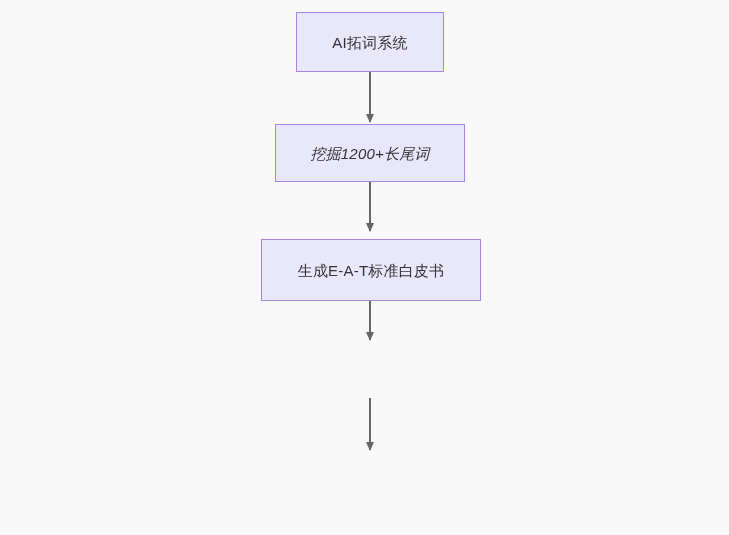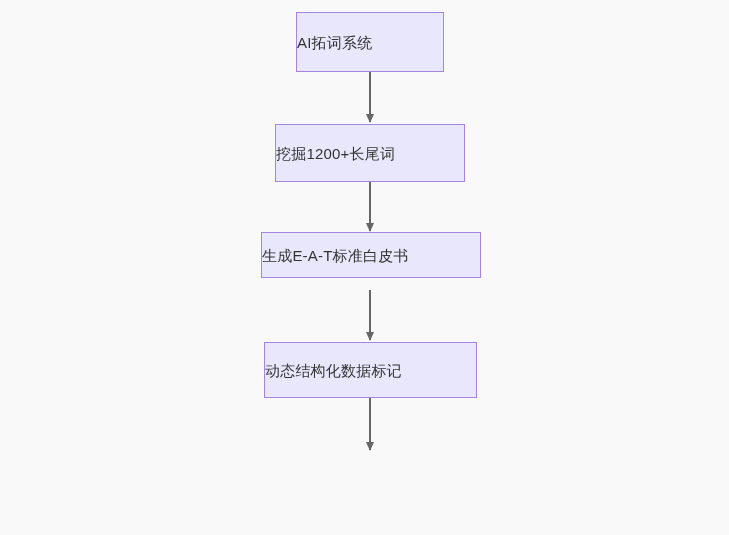--- a/index.html
+++ b/index.html
@@ -18,20 +18,21 @@
     width: 729px;
     height: 535px;
   }
   .node {
     position: absolute;
     box-sizing: border-box;
     background: #e9e7fb;
     border: 1px solid #a585e0;
     display: flex;
     align-items: center;
+    justify-content: center;
     color: #333333;
     font-size: 15px;
     line-height: 1;
     letter-spacing: 0.2px;
     white-space: nowrap;
   }
   .node-label {
     display: block;
   }
   .edge {
@@ -58,26 +59,23 @@
       <line x1="370" y1="182" x2="370" y2="231" stroke="#666666" stroke-width="2" marker-end="url(#arrowhead)"></line>
       <line x1="370" y1="290" x2="370" y2="340" stroke="#666666" stroke-width="2" marker-end="url(#arrowhead)"></line>
       <line x1="370" y1="398" x2="370" y2="450" stroke="#666666" stroke-width="2" marker-end="url(#arrowhead)"></line>
     </svg>
   </div>
 
   <div class="node" style="left:296px; top:12px; width:148px; height:60px;">
     <span class="node-label">AI拓词系统</span>
   </div>
 
-  <div class="node" style="left:275px; top:124px; width:190px; height:58px;">
+  <div class="node" style="left:275px; top:124px; width:190px; height:58px;font-style:italic;">
     <span class="node-label">挖掘1200+长尾词</span>
   </div>
 
-  <div class="node" style="left:261px; top:232px; width:220px; height:46px;">
+  <div class="node" style="left:261px; top:239px; width:220px; height:62px;">
     <span class="node-label">生成E-A-T标准白皮书</span>
   </div>
 
-  <div class="node" style="left:264px; top:342px; width:213px; height:56px;">
-    <span class="node-label">动态结构化数据标记</span>
-  </div>
 
 
 </div>
 
 </body></html>

